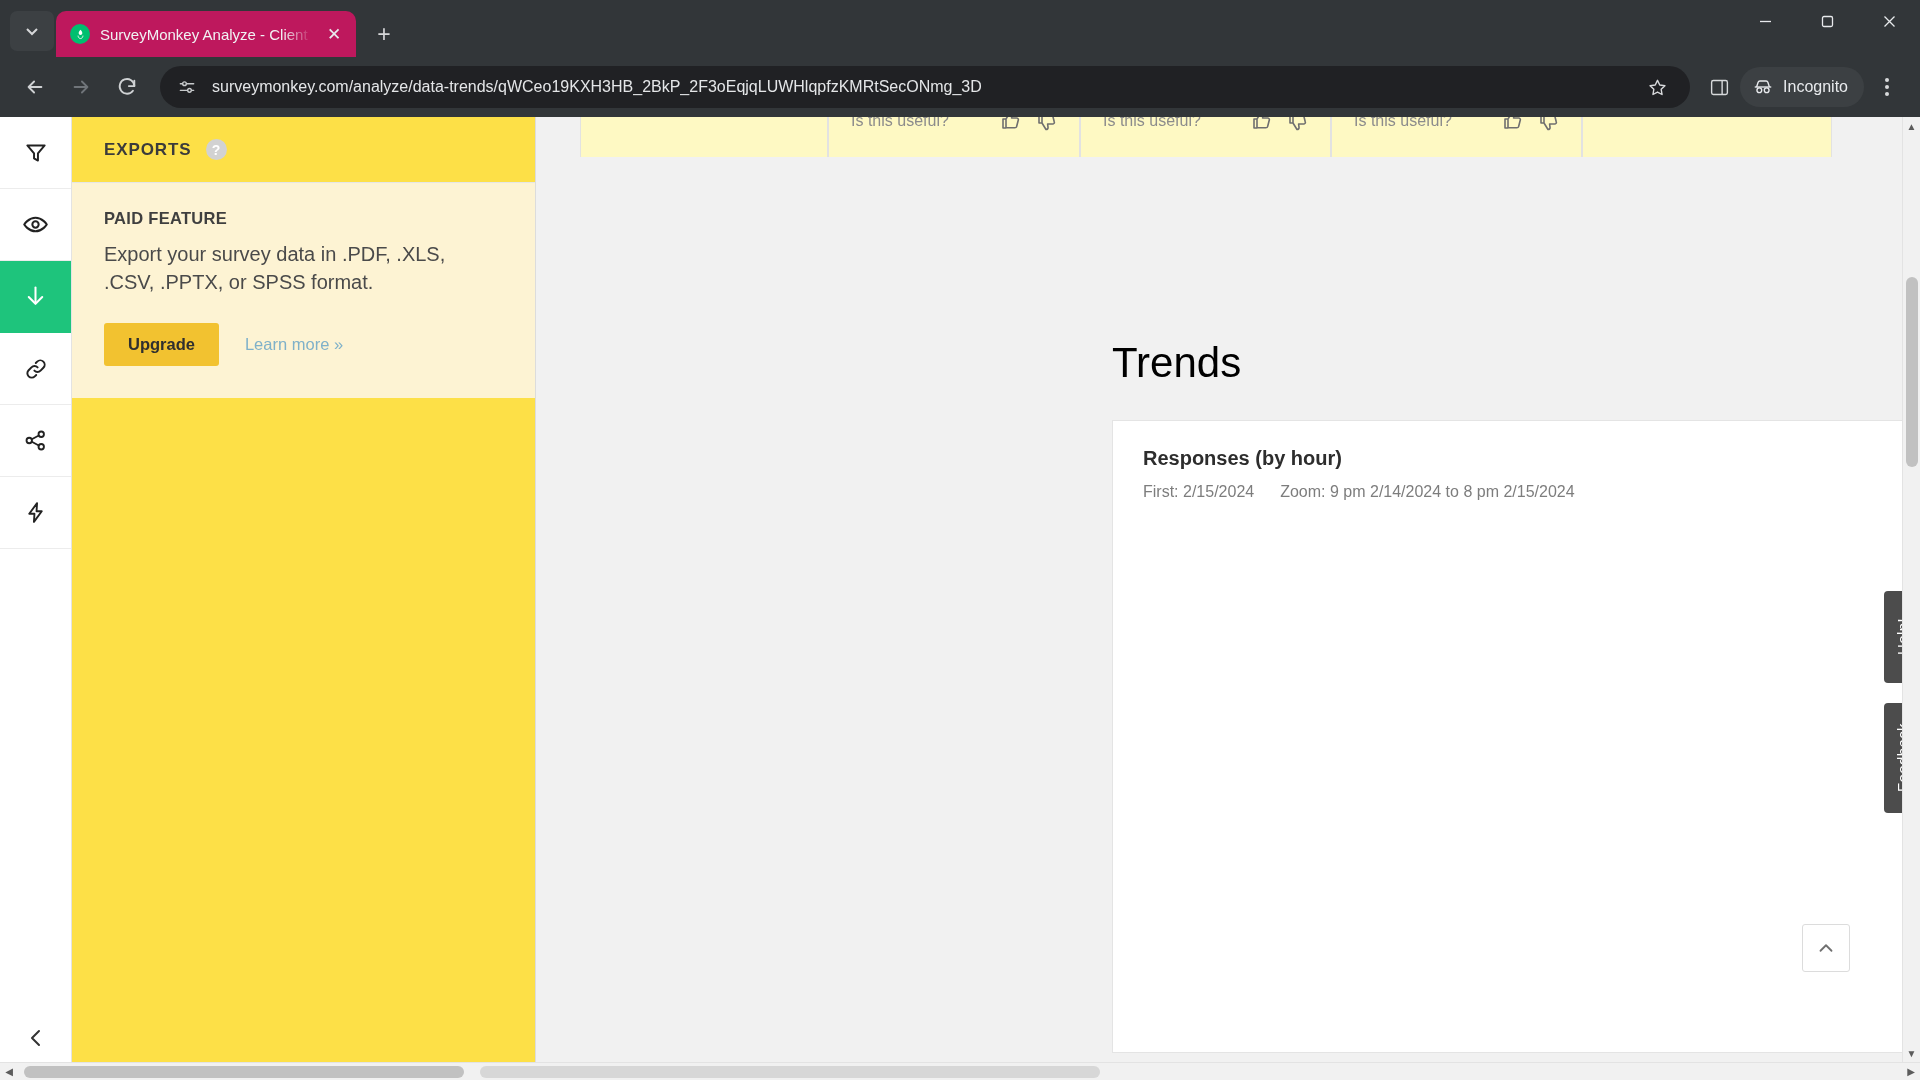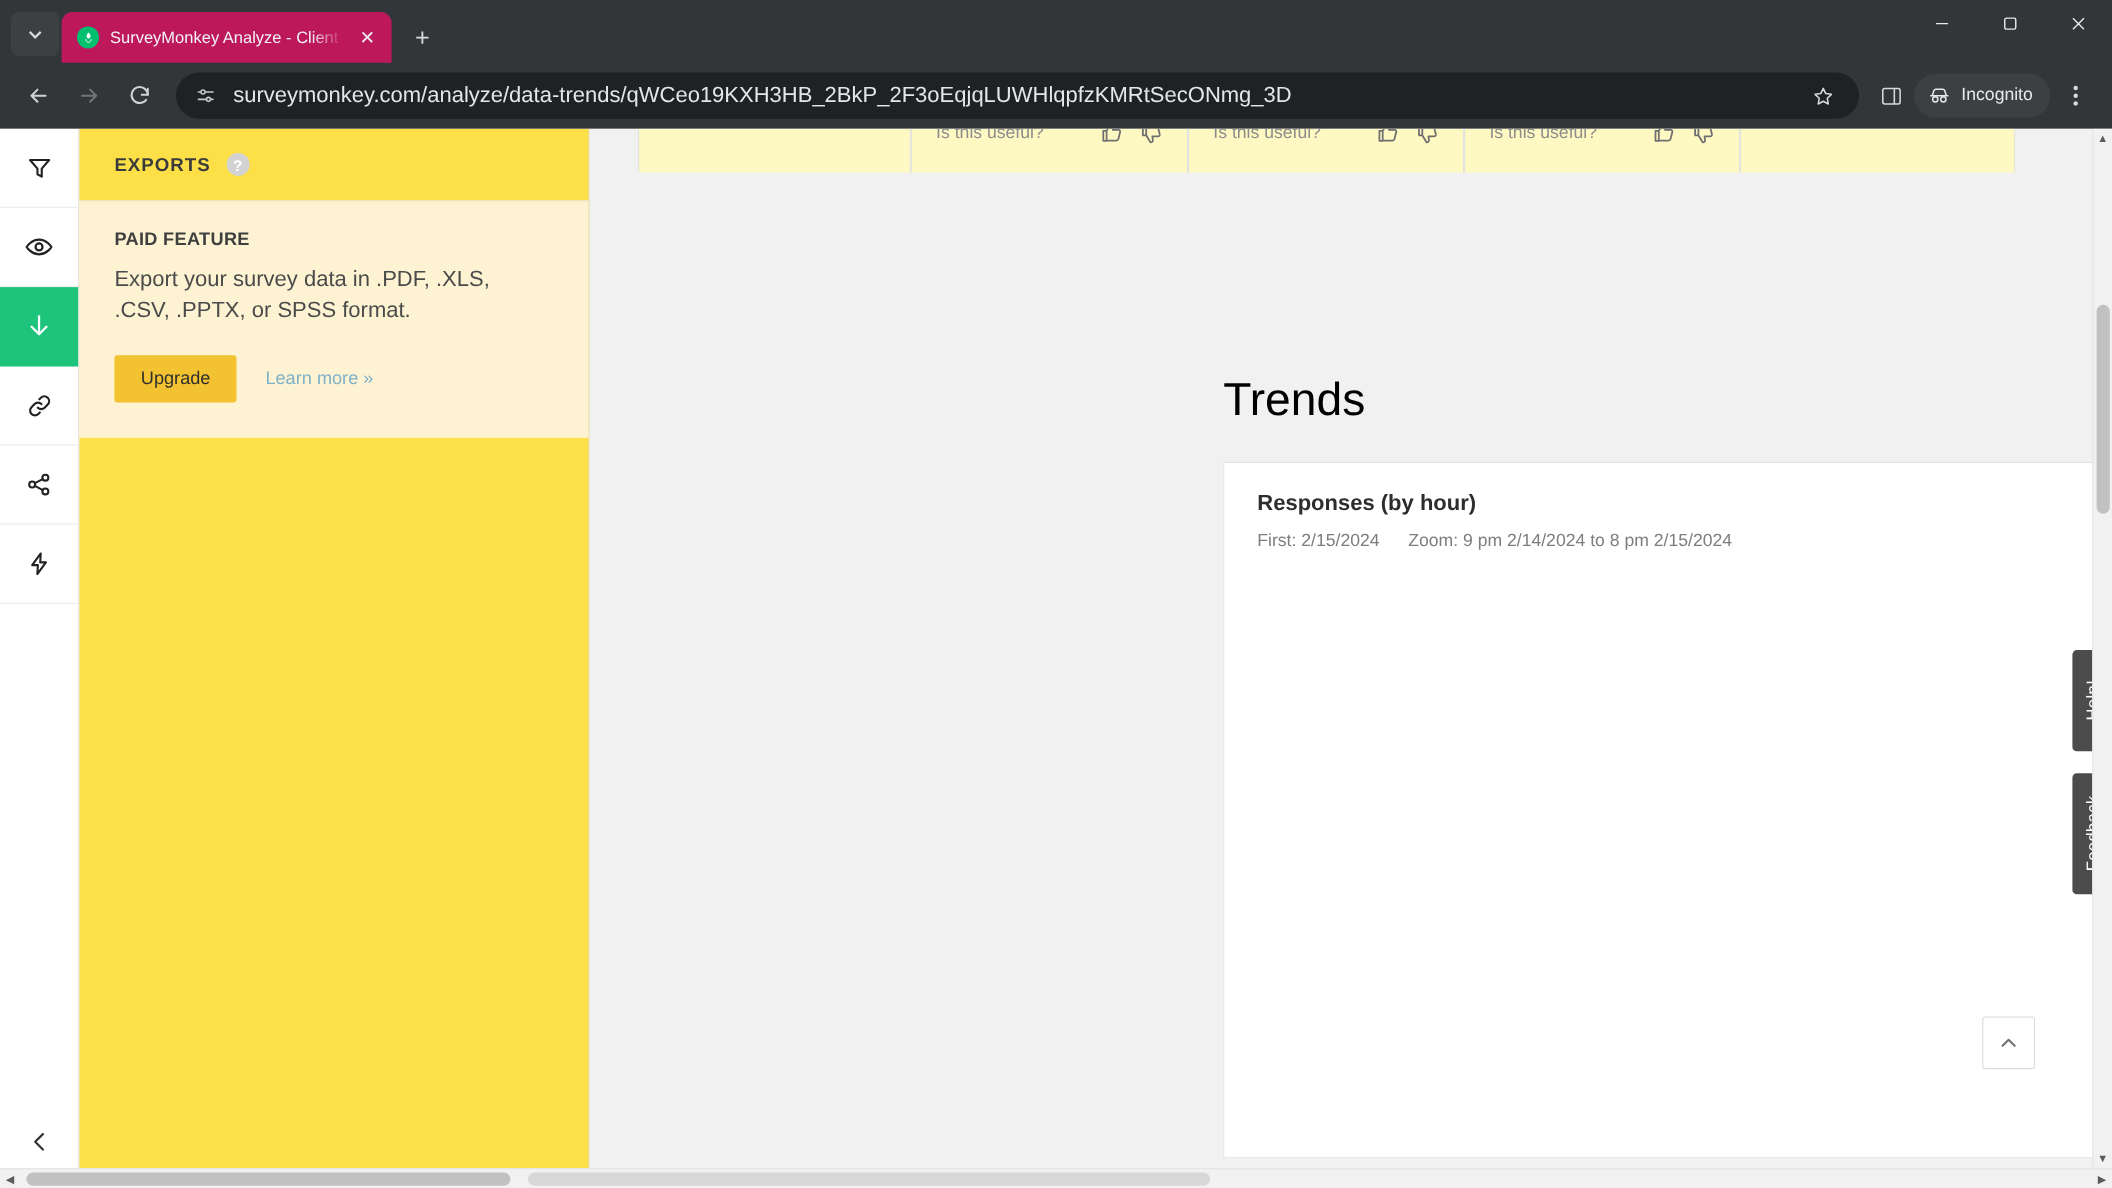--- a/index.html
+++ b/index.html
@@ -66,21 +66,21 @@
     display: flex; align-items: center; justify-content: center;
     cursor: pointer; color: #cfd2d4;
   }
   .nav-btn.disabled { color: #70757a; }
   .nav-btn svg { stroke: currentColor; fill: none; stroke-width: 2; stroke-linecap: round; stroke-linejoin: round; }
   .omnibox {
     flex: 1 1 auto; height: 42px; margin: 0 8px; background: #202124;
     border-radius: 21px; display: flex; align-items: center; padding: 0 16px; gap: 14px;
   }
   .omnibox-icon { width: 22px; height: 22px; display:flex; align-items:center; justify-content:center; color:#c6c9cb; }
-  .url-text { color: #e4e6e8; font-size: 20px; white-space: nowrap; overflow: hidden; }
+  .url-text { color: #e4e6e8; font-size: 16px; white-space: nowrap; overflow: hidden; }
   .omni-right { margin-left: auto; display: flex; align-items: center; gap: 8px; }
   .star-btn { width: 34px; height: 34px; display:flex; align-items:center; justify-content:center; color:#d8dadc; cursor:pointer; }
   .side-panel-btn { width: 34px; height: 34px; display:flex; align-items:center; justify-content:center; color:#d8dadc; cursor:pointer; }
   .incognito-pill {
     height: 40px; border-radius: 20px; background: #3c4043;
     display: flex; align-items: center; gap: 9px; padding: 0 16px 0 12px; cursor: pointer;
   }
   .incognito-pill span { color: #e8eaed; font-size: 16px; }
   .kebab { width: 38px; height: 38px; display:flex; flex-direction:column; align-items:center; justify-content:center; gap:3px; cursor:pointer; }
   .kebab i { width: 4px; height: 4px; border-radius: 50%; background: #d8dadc; display:block; }
@@ -114,21 +114,21 @@
   .help-dot {
     width: 21px; height: 21px; border-radius: 50%; background: #d2d2d2; color: #fff;
     font-size: 14px; display: flex; align-items: center; justify-content: center; cursor: pointer; font-weight:700;
   }
   .paid-card { background: #fdf3d3; padding: 26px 30px 32px 32px; }
   .paid-label { font-size: 16.5px; font-weight: 700; color: #3f3f3f; letter-spacing: .3px; margin-bottom: 12px; }
   .paid-desc { font-size: 20px; color: #4a4a4a; line-height: 1.42; max-width: 370px; }
   .paid-actions { margin-top: 26px; display: flex; align-items: center; gap: 26px; }
   .btn-upgrade {
     background: #f2c230; color: #2f2f2f; border: none; border-radius: 3px;
-    font-size: 16.5px; font-weight: 400; padding: 12px 24px; cursor: pointer;
+    font-size: 16.5px; font-weight: 700; padding: 12px 24px; cursor: pointer;
     font-family: inherit;
   }
   .learn-more { color: #7fb1c9; font-size: 16.5px; cursor: pointer; text-decoration: none; }
 
   
   .content { flex: 1 1 auto; position: relative; overflow: hidden; background: #f1f1f1; }
 
   .useful-strip {
     position: absolute; top: -22px; left: 44px; right: 88px; height: 62px;
     display: flex; gap: 0; align-items: flex-end;

